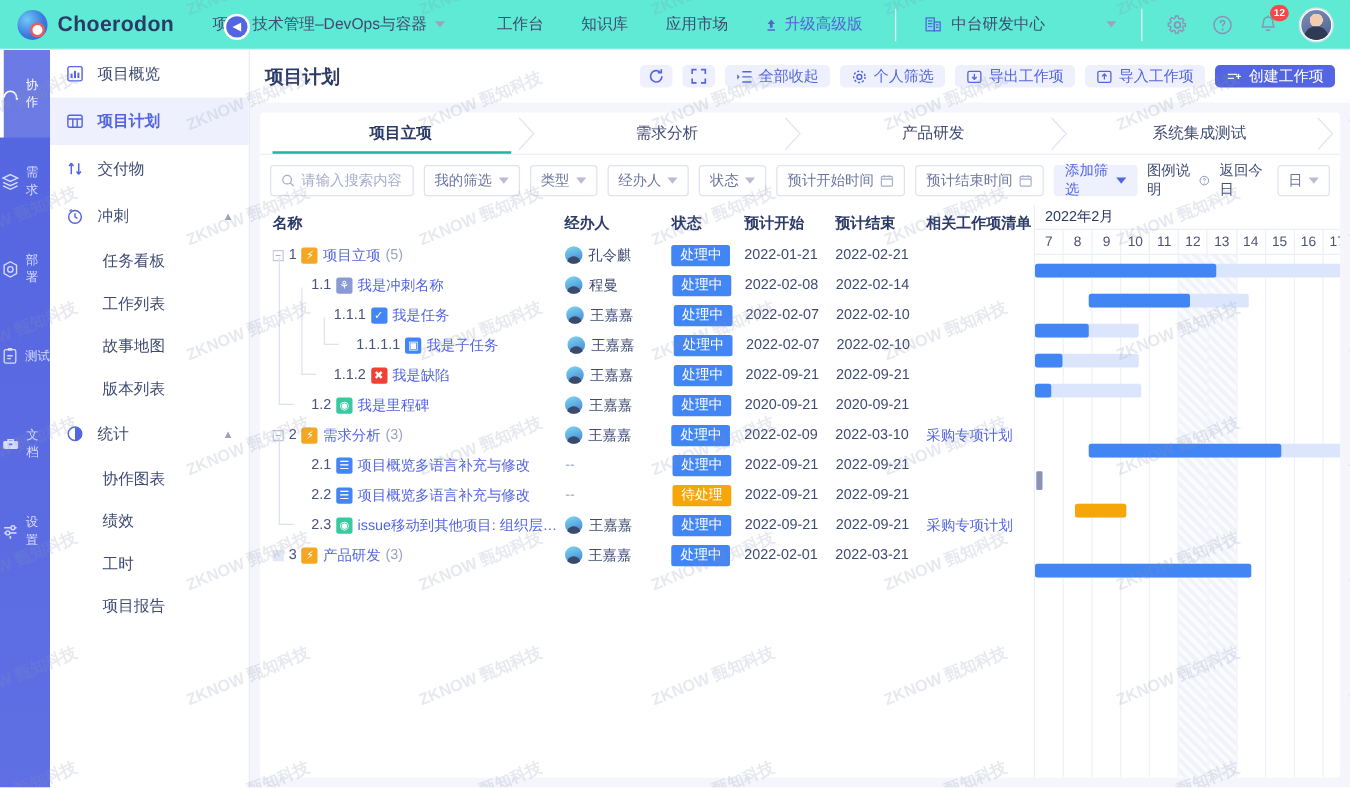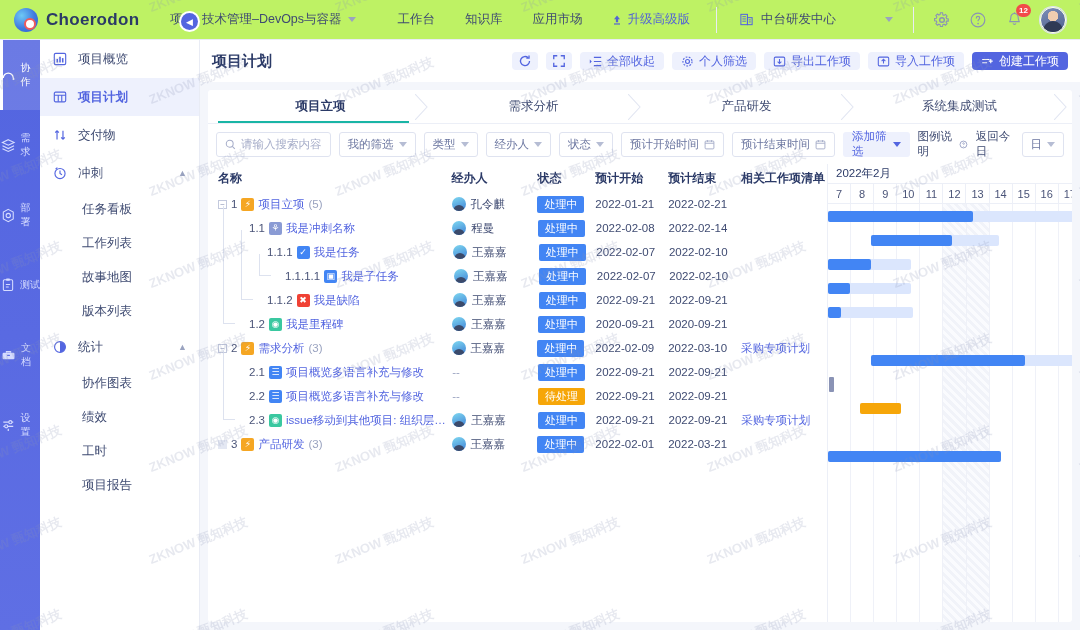--- a/index.html
+++ b/index.html
@@ -11,21 +11,21 @@
   #app { position: relative; width: 1080px; height: 630px; overflow: hidden; }
 
   
   .wm { position: absolute; inset: 0; pointer-events: none; z-index: 60;
         opacity: .20; overflow: hidden; }
   .wm span { position: absolute; font-size: 13px; color: #8a93b5;
              transform: rotate(-22deg); white-space: nowrap; font-weight: 700; }
 
   
   .topbar { position: absolute; top: 0; left: 0; width: 1080px; height: 40px;
-            background: #bef264; border-bottom: 1px solid #e9ecf5;
+            background: #5eead4; border-bottom: 1px solid #e9ecf5;
             display: flex; align-items: center; z-index: 30; }
   .logo-wrap { display: flex; align-items: center; gap: 8px; padding-left: 14px; width: 152px; }
   .logo-mark { width: 24px; height: 24px; border-radius: 50%;
                background: radial-gradient(circle at 32% 32%, #6ec9f5 0%, #3f79e0 55%, #2f5fd0 100%);
                position: relative; flex: none; }
   .logo-mark:after { content: ""; position: absolute; right: 2px; bottom: 2px;
                      width: 8px; height: 8px; border-radius: 50%; background: #fff;
                      border: 2px solid #f05a5a; }
   .logo-text { font-size: 17px; font-weight: 600; color: #2b3a67; letter-spacing: .3px; }
   .proj-sel { display: flex; align-items: center; gap: 6px; margin-left: 10px;

